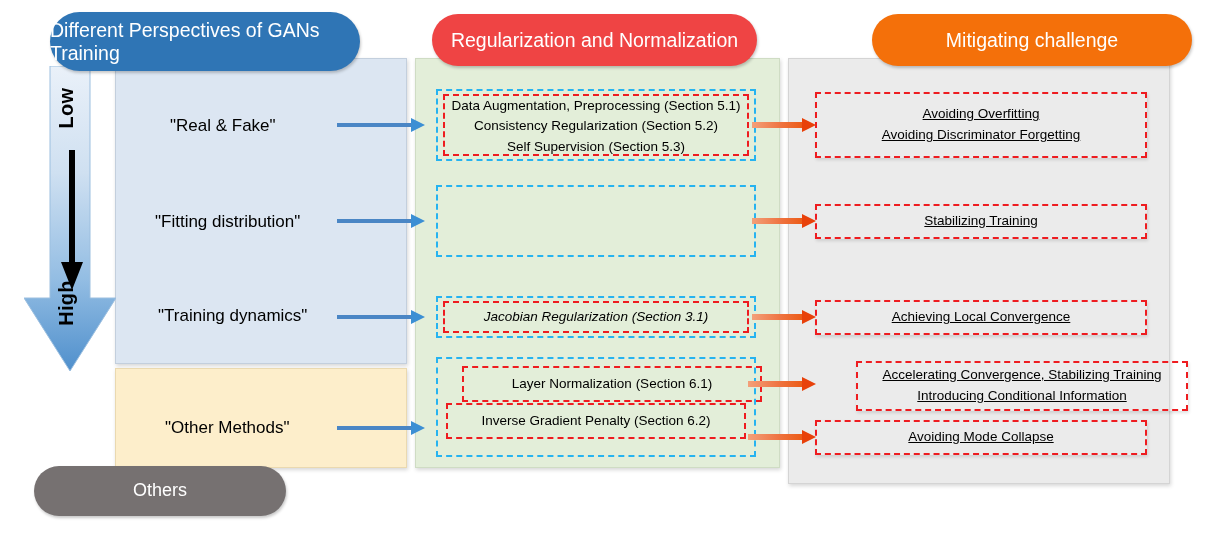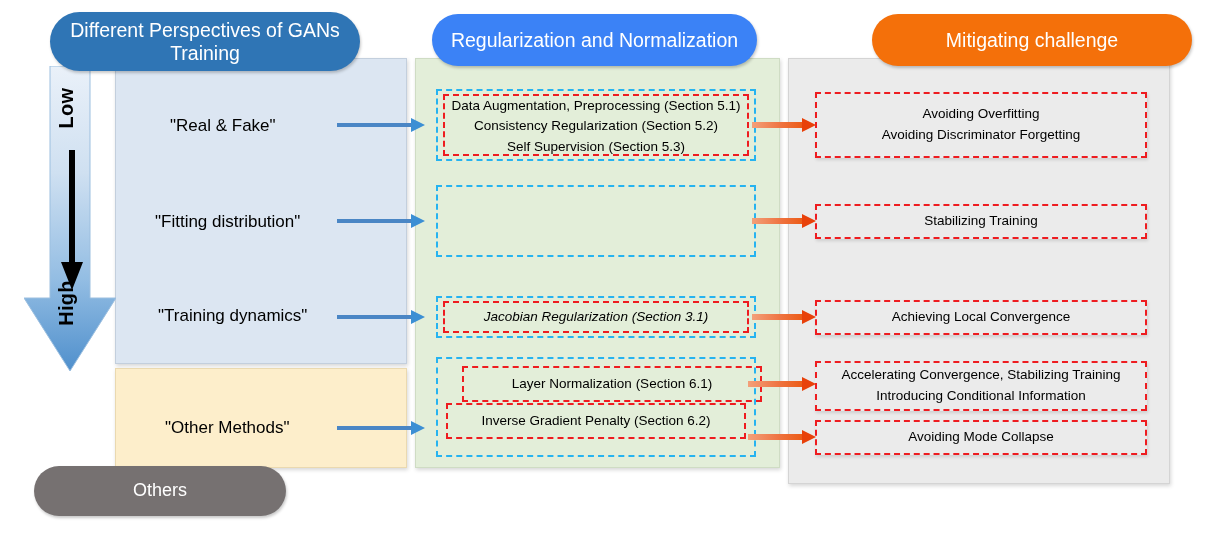--- a/index.html
+++ b/index.html
@@ -9,34 +9,34 @@
     font-family:"Liberation Sans", sans-serif;
     overflow:hidden;
     position:relative;
   }
   .stage{position:absolute;left:0;top:0;width:1220px;height:544px;}
 
   
   .pill{
     position:absolute;
     display:flex;align-items:center;justify-content:center;
-    text-align:center;
+    text-align:left;
     color:#ffffff;
     border-radius:40px;
     box-shadow:1px 2px 3px rgba(0,0,0,.22);
     line-height:1.18;
     z-index:40;
   }
   #pill-left{
     left:50px;top:12px;width:310px;height:59px;
     background:#2f75b5;font-size:19.5px;
   }
   #pill-mid{
     left:432px;top:14px;width:325px;height:52px;
-    background:#3b82f6;font-size:19.5px;
+    background:#ef4444;font-size:19.5px;
   }
   #pill-right{
     left:872px;top:14px;width:320px;height:52px;
     background:#f4700a;font-size:19.5px;
   }
   #pill-others{
     left:34px;top:466px;width:252px;height:50px;
     background:#767171;font-size:18px;
   }
 
@@ -135,20 +135,21 @@
 
   
   .outcome{
     position:absolute;
     border:2.5px dashed #ee1c20;
     box-sizing:border-box;
     display:flex;flex-direction:column;
     align-items:center;justify-content:center;
     z-index:23;
     box-shadow:1px 2px 3px rgba(0,0,0,.12);
+    text-decoration:underline;
   }
   .outcome .line{
     font-size:13.5px;color:#000;white-space:nowrap;line-height:1.55;
   }
 </style>
 </head>
 <body>
 
 <div class="stage">
 
@@ -252,21 +253,21 @@
   </div>
 
   <div class="outcome" style="left:815px;top:204px;width:332px;height:35px;">
     <div class="line">Stabilizing Training</div>
   </div>
 
   <div class="outcome" style="left:815px;top:300px;width:332px;height:35px;">
     <div class="line">Achieving Local Convergence</div>
   </div>
 
-  <div class="outcome" style="left:815px;top:361px;width:332px;height:50px;">
+  <div class="outcome" style="left:856px;top:361px;width:332px;height:50px;">
     <div class="line">Accelerating Convergence, Stabilizing Training</div>
     <div class="line">Introducing Conditional Information</div>
   </div>
 
   <div class="outcome" style="left:815px;top:420px;width:332px;height:35px;text-align:right;">
     <div class="line">Avoiding Mode Collapse</div>
   </div>
 
 </div>
 

